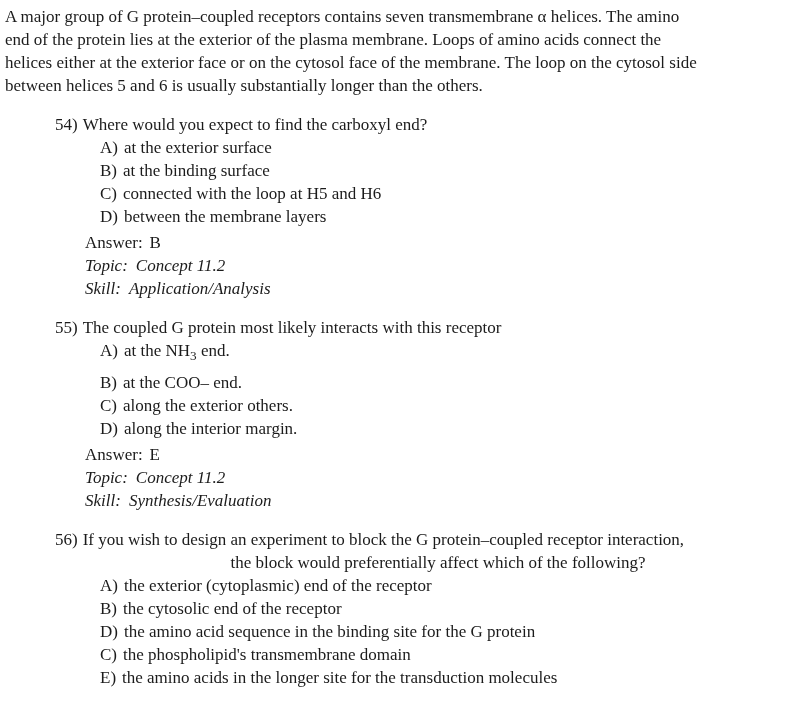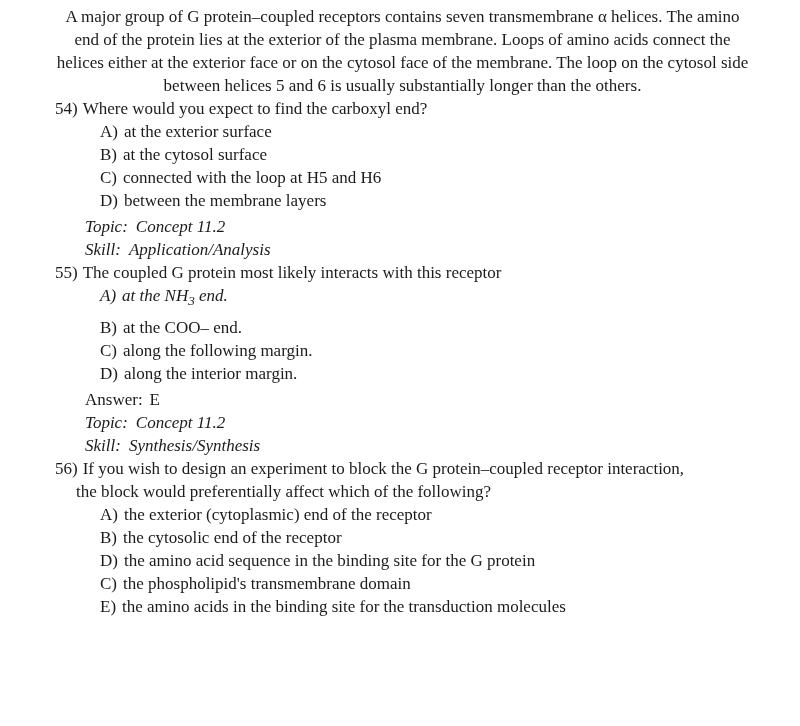--- a/index.html
+++ b/index.html
@@ -12,32 +12,32 @@
     height: 726px;
     overflow: hidden;
     font-family: "Liberation Serif", "DejaVu Serif", serif;
     font-size: 17px;
     line-height: 23px;
     color: #1b1b1b;
     -webkit-font-smoothing: antialiased;
   }
   .doc { position: relative; width: 800px; height: 726px; }
 
-  .intro { margin: 5px 0 0 5px; text-align: center; }
+  .intro { margin: 5px 0 0 5px; }
   .line { white-space: nowrap; }
 
-  .question { }
+  .question { margin-top: 16px; }
   .question.first { }
 
   .q-line { margin-left: 55px; white-space: nowrap; }
-  .q-line.cont { margin-left: 76px; }
+  .q-line.cont { margin-left: 76px; text-align: center; }
   .q-num { display: inline-block; min-width: 22px; margin-right: 5px; }
 
   .opt { margin-left: 100px; white-space: nowrap; }
-  .opt.has-sub { margin-bottom: 9px; font-style: italic; }
+  .opt.has-sub { margin-bottom: 9px; }
   .opt-label { margin-right: 6px; }
   sub { font-size: 78%; line-height: 0; }
 
   .meta { margin-top: 3px; margin-left: 85px; }
   .meta-line { white-space: nowrap; }
   .meta-line.italic { font-style: italic; }
   .ans-value { margin-left: 7px; }
   .meta-value { margin-left: 8px; }
 </style>
 </head>
@@ -50,65 +50,68 @@
       <div class="line">helices either at the exterior face or on the cytosol face of the membrane. The loop on the cytosol side</div>
       <div class="line">between helices 5 and 6 is usually substantially longer than the others.</div>
     </div>
   <div id="questions">
   <section class="question first">
     <div class="q-lines">
           <div class="q-line"><span class="q-num">54)</span><span>Where would you expect to find the carboxyl end?</span></div>
         </div>
     <div class="options">
           <div class="opt"><span class="opt-label">A)</span><span class="opt-text">at the exterior surface</span></div>
-          <div class="opt"><span class="opt-label">B)</span><span class="opt-text">at the cytosol surface</span></div>
+          <div class="opt"><span class="opt-label">B)</span><span class="opt-text">at the binding surface</span></div>
           <div class="opt"><span class="opt-label">C)</span><span class="opt-text">connected with the loop at H5 and H6</span></div>
           <div class="opt"><span class="opt-label">D)</span><span class="opt-text">between the membrane layers</span></div>
         </div>
     <div class="meta">
+      <div class="meta-line">
+        <span class="ans-label">Answer:</span><span class="ans-value">B</span>
+      </div>
       <div class="meta-line italic">
         <span>Topic:</span><span class="meta-value">Concept 11.2</span>
       </div>
       <div class="meta-line italic">
         <span>Skill:</span><span class="meta-value">Application/Analysis</span>
       </div>
     </div>
   </section>
 
   <section class="question">
     <div class="q-lines">
           <div class="q-line"><span class="q-num">55)</span><span>The coupled G protein most likely interacts with this receptor</span></div>
         </div>
     <div class="options">
           <div class="opt has-sub"><span class="opt-label">A)</span><span class="opt-text">at the NH<sub>3</sub> end.</span></div>
           <div class="opt"><span class="opt-label">B)</span><span class="opt-text">at the COO– end.</span></div>
-          <div class="opt"><span class="opt-label">C)</span><span class="opt-text">along the following margin.</span></div>
+          <div class="opt"><span class="opt-label">C)</span><span class="opt-text">along the exterior others.</span></div>
           <div class="opt"><span class="opt-label">D)</span><span class="opt-text">along the interior margin.</span></div>
         </div>
     <div class="meta">
       <div class="meta-line">
         <span class="ans-label">Answer:</span><span class="ans-value">E</span>
       </div>
       <div class="meta-line italic">
         <span>Topic:</span><span class="meta-value">Concept 11.2</span>
       </div>
       <div class="meta-line italic">
-        <span>Skill:</span><span class="meta-value">Synthesis/Synthesis</span>
+        <span>Skill:</span><span class="meta-value">Synthesis/Evaluation</span>
       </div>
     </div>
   </section>
 
   <section class="question">
     <div class="q-lines">
           <div class="q-line"><span class="q-num">56)</span><span>If you wish to design an experiment to block the G protein–coupled receptor interaction,</span></div>
           <div class="q-line cont"><span>the block would preferentially affect which of the following?</span></div>
         </div>
     <div class="options">
           <div class="opt"><span class="opt-label">A)</span><span class="opt-text">the exterior (cytoplasmic) end of the receptor</span></div>
           <div class="opt"><span class="opt-label">B)</span><span class="opt-text">the cytosolic end of the receptor</span></div>
           <div class="opt"><span class="opt-label">D)</span><span class="opt-text">the amino acid sequence in the binding site for the G protein</span></div>
           <div class="opt"><span class="opt-label">C)</span><span class="opt-text">the phospholipid's transmembrane domain</span></div>
-          <div class="opt"><span class="opt-label">E)</span><span class="opt-text">the amino acids in the binding site for the transduction molecules</span></div>
+          <div class="opt"><span class="opt-label">E)</span><span class="opt-text">the amino acids in the longer site for the transduction molecules</span></div>
         </div>
 
   </section>
 </div>
 </div>
 
 </body></html>

